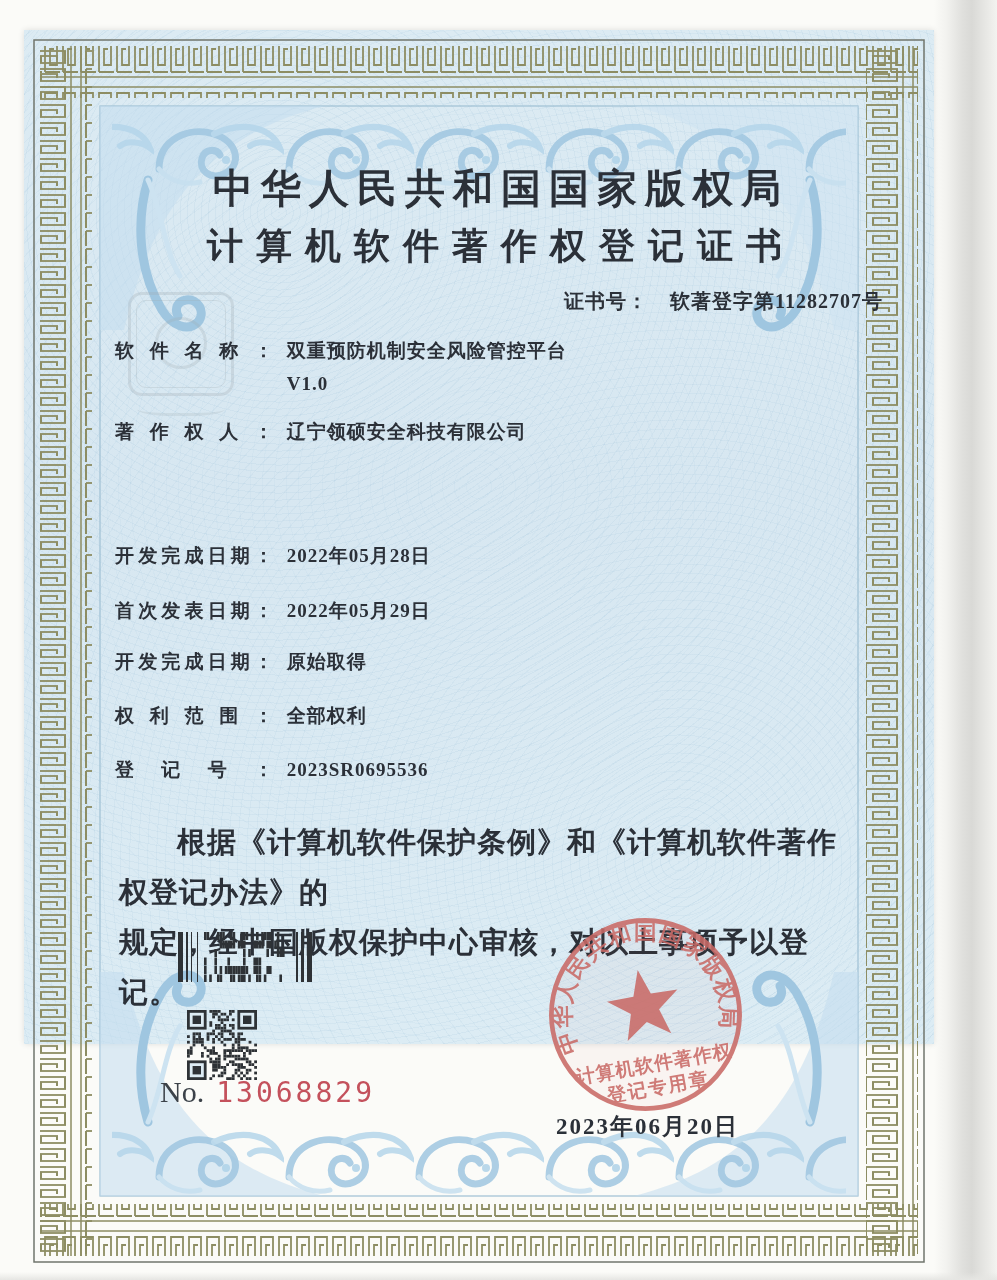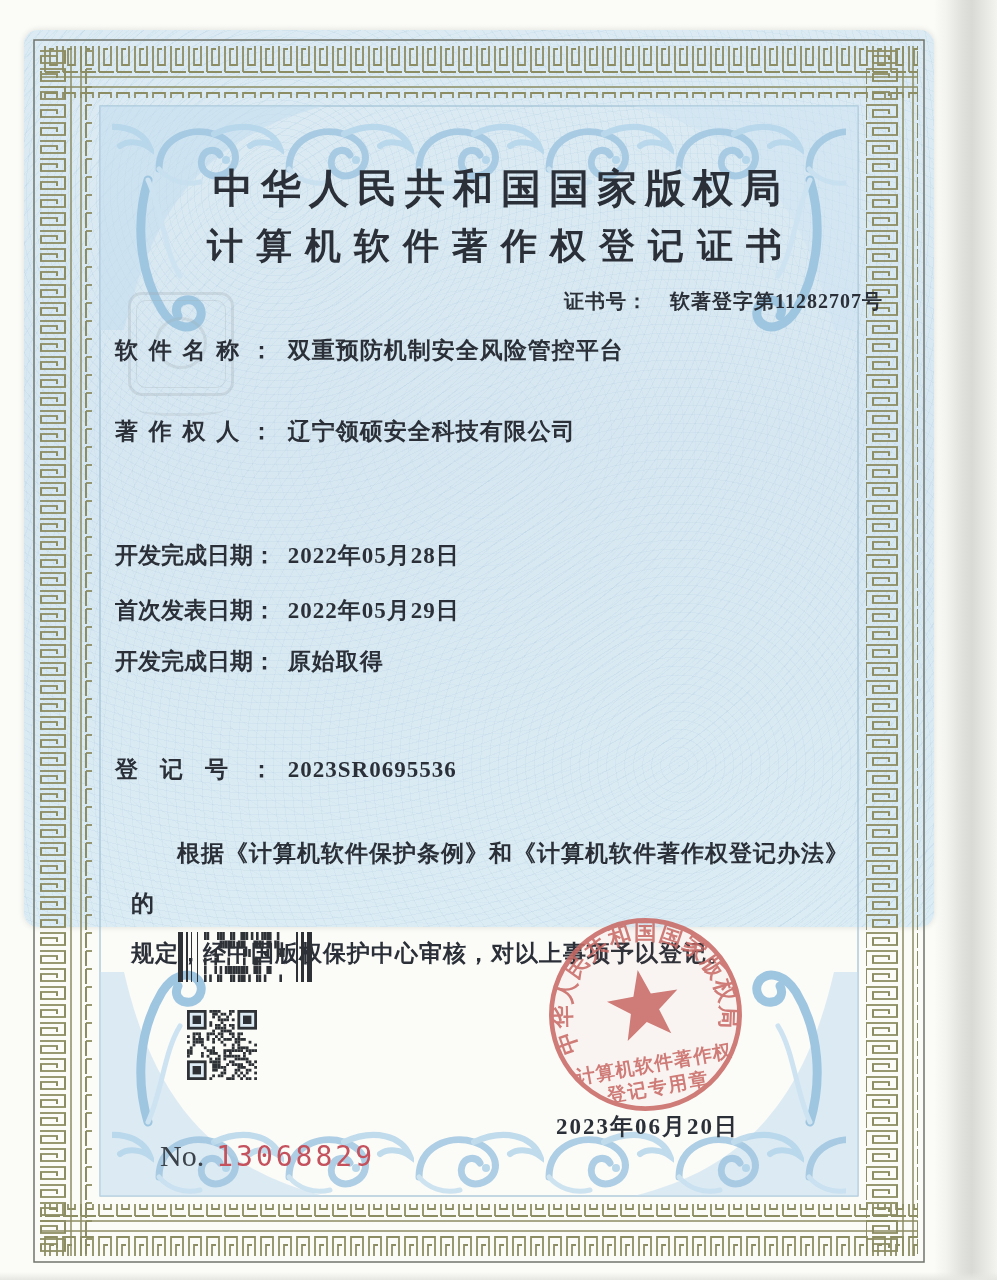--- a/index.html
+++ b/index.html
@@ -3,28 +3,27 @@
 <meta charset="utf-8">
 <style>
   html,body{margin:0;padding:0;}
   body{
     width:997px;height:1280px;position:relative;overflow:hidden;
     background:#fbfbf8;
     font-family:"Liberation Serif","DejaVu Serif",serif;
   }
   
   .page{
-    position:absolute;left:24px;top:30px;width:910px;height:897px;
+    position:absolute;left:24px;top:30px;width:910px;height:1014px;
     background:
       repeating-radial-gradient(circle at 28% 18%, rgba(130,175,205,.10) 0 1px, rgba(0,0,0,0) 1px 7px),
       repeating-radial-gradient(circle at 72% 82%, rgba(130,175,205,.09) 0 1px, rgba(0,0,0,0) 1px 9px),
       repeating-radial-gradient(circle at 50% 45%, rgba(140,185,215,.07) 0 1px, rgba(0,0,0,0) 1px 12px),
       linear-gradient(180deg,#dcebf3 0%,#d7e7f1 45%,#dcecf4 100%);
     box-shadow:0 0 6px rgba(0,0,0,.12);
-    border-radius:14px;
   }
   .scan-strip-right{
     position:absolute;right:0;top:0;width:63px;height:1280px;
     background:linear-gradient(90deg, rgba(255,255,255,0) 0%, #f2f2ef 20%, #e0e0dd 45%, #d9d9d6 60%, #f3f3f0 100%);
   }
   .scan-strip-bottom{
     position:absolute;left:0;bottom:0;width:997px;height:8px;
     background:linear-gradient(180deg, rgba(255,255,255,0), #e6e6e3);
   }
   .frame-svg{position:absolute;left:0;top:0;pointer-events:none;}
@@ -37,36 +36,36 @@
     position:absolute;top:192px;left:88px;width:734px;padding-left:22px;
     text-align:center;font-size:36px;font-weight:900;letter-spacing:13px;
     color:var(--ink,#2b3038);
   }
   .certno{
     position:absolute;top:258px;left:540px;font-size:20px;font-weight:700;
     color:var(--ink,#2b3038);letter-spacing:1px;white-space:nowrap;
   }
   .certno .v{margin-left:22px;}
   .row{
-    position:absolute;left:91px;white-space:nowrap;font-size:23px;font-weight:700;
+    position:absolute;left:91px;white-space:nowrap;font-size:19px;font-weight:700;
     color:var(--ink,#2b3038);height:32px;line-height:32px;
   }
   .flabel{
     display:inline-block;width:158px;text-align:justify;text-align-last:justify;
     vertical-align:top;
   }
   .fvalue{margin-left:9px;letter-spacing:1px;}
   .statement{
-    position:absolute;top:783px;left:91px;width:720px;margin:16px;
-    font-size:23px;font-weight:700;line-height:50px;letter-spacing:1px;
+    position:absolute;top:783px;left:91px;width:720px;margin:4px;
+    font-size:29px;font-weight:700;line-height:50px;letter-spacing:1px;
     text-indent:2em;color:var(--ink,#2b3038);
   }
   .serial{
-    position:absolute;top:1101px;left:136px;white-space:nowrap;
-    font-size:30px;color:#3c4249;line-height:50px;
+    position:absolute;top:1044px;left:136px;white-space:nowrap;
+    font-size:30px;color:#3c4249;line-height:36px;
   }
   .serial .num{
     font-family:"DejaVu Sans Mono","Liberation Mono",monospace;
     font-size:28px;color:var(--serial_red,#c4515c);letter-spacing:3px;margin-left:12px;
   }
   .issue-date{
     position:absolute;top:1081px;left:532px;font-size:23px;font-weight:700;
     letter-spacing:2px;color:var(--ink,#2b3038);z-index:6;
   }
   
@@ -150,35 +149,43 @@
   <div class="subtitle">计算机软件著作权登记证书</div>
 
   <div class="certno">
     <span>证书号：</span><span class="v">软著登字第11282707号</span>
   </div>
 
   <div class="row" style="top:305px">
     <span class="flabel">软件名称：</span>
     <span class="fvalue">双重预防机制安全风险管控平台</span>
   </div>
+  <div class="row" style="top:338px">
+    <span class="flabel"></span>
+    <span class="fvalue">V1.0</span>
+  </div>
   <div class="row" style="top:386px">
     <span class="flabel">著作权人：</span>
     <span class="fvalue">辽宁领硕安全科技有限公司</span>
   </div>
   <div class="row" style="top:510px">
     <span class="flabel">开发完成日期：</span>
     <span class="fvalue">2022年05月28日</span>
   </div>
   <div class="row" style="top:565px">
     <span class="flabel">首次发表日期：</span>
     <span class="fvalue">2022年05月29日</span>
   </div>
   <div class="row" style="top:616px">
     <span class="flabel">开发完成日期：</span>
     <span class="fvalue">原始取得</span>
+  </div>
+  <div class="row" style="top:670px">
+    <span class="flabel">权利范围：</span>
+    <span class="fvalue">全部权利</span>
   </div>
   <div class="row" style="top:724px">
     <span class="flabel">登记号：</span>
     <span class="fvalue">2023SR0695536</span>
   </div>
 
   <p class="statement"><span>根据《计算机软件保护条例》和《计算机软件著作权登记办法》的</span><br><span>规定，经中国版权保护中心审核，对以上事项予以登记。</span></p>
 
   <svg class="barcode" viewBox="0 0 134 50">
       <rect x="0" y="0" width="5" height="50" fill="#2e3236"></rect>

